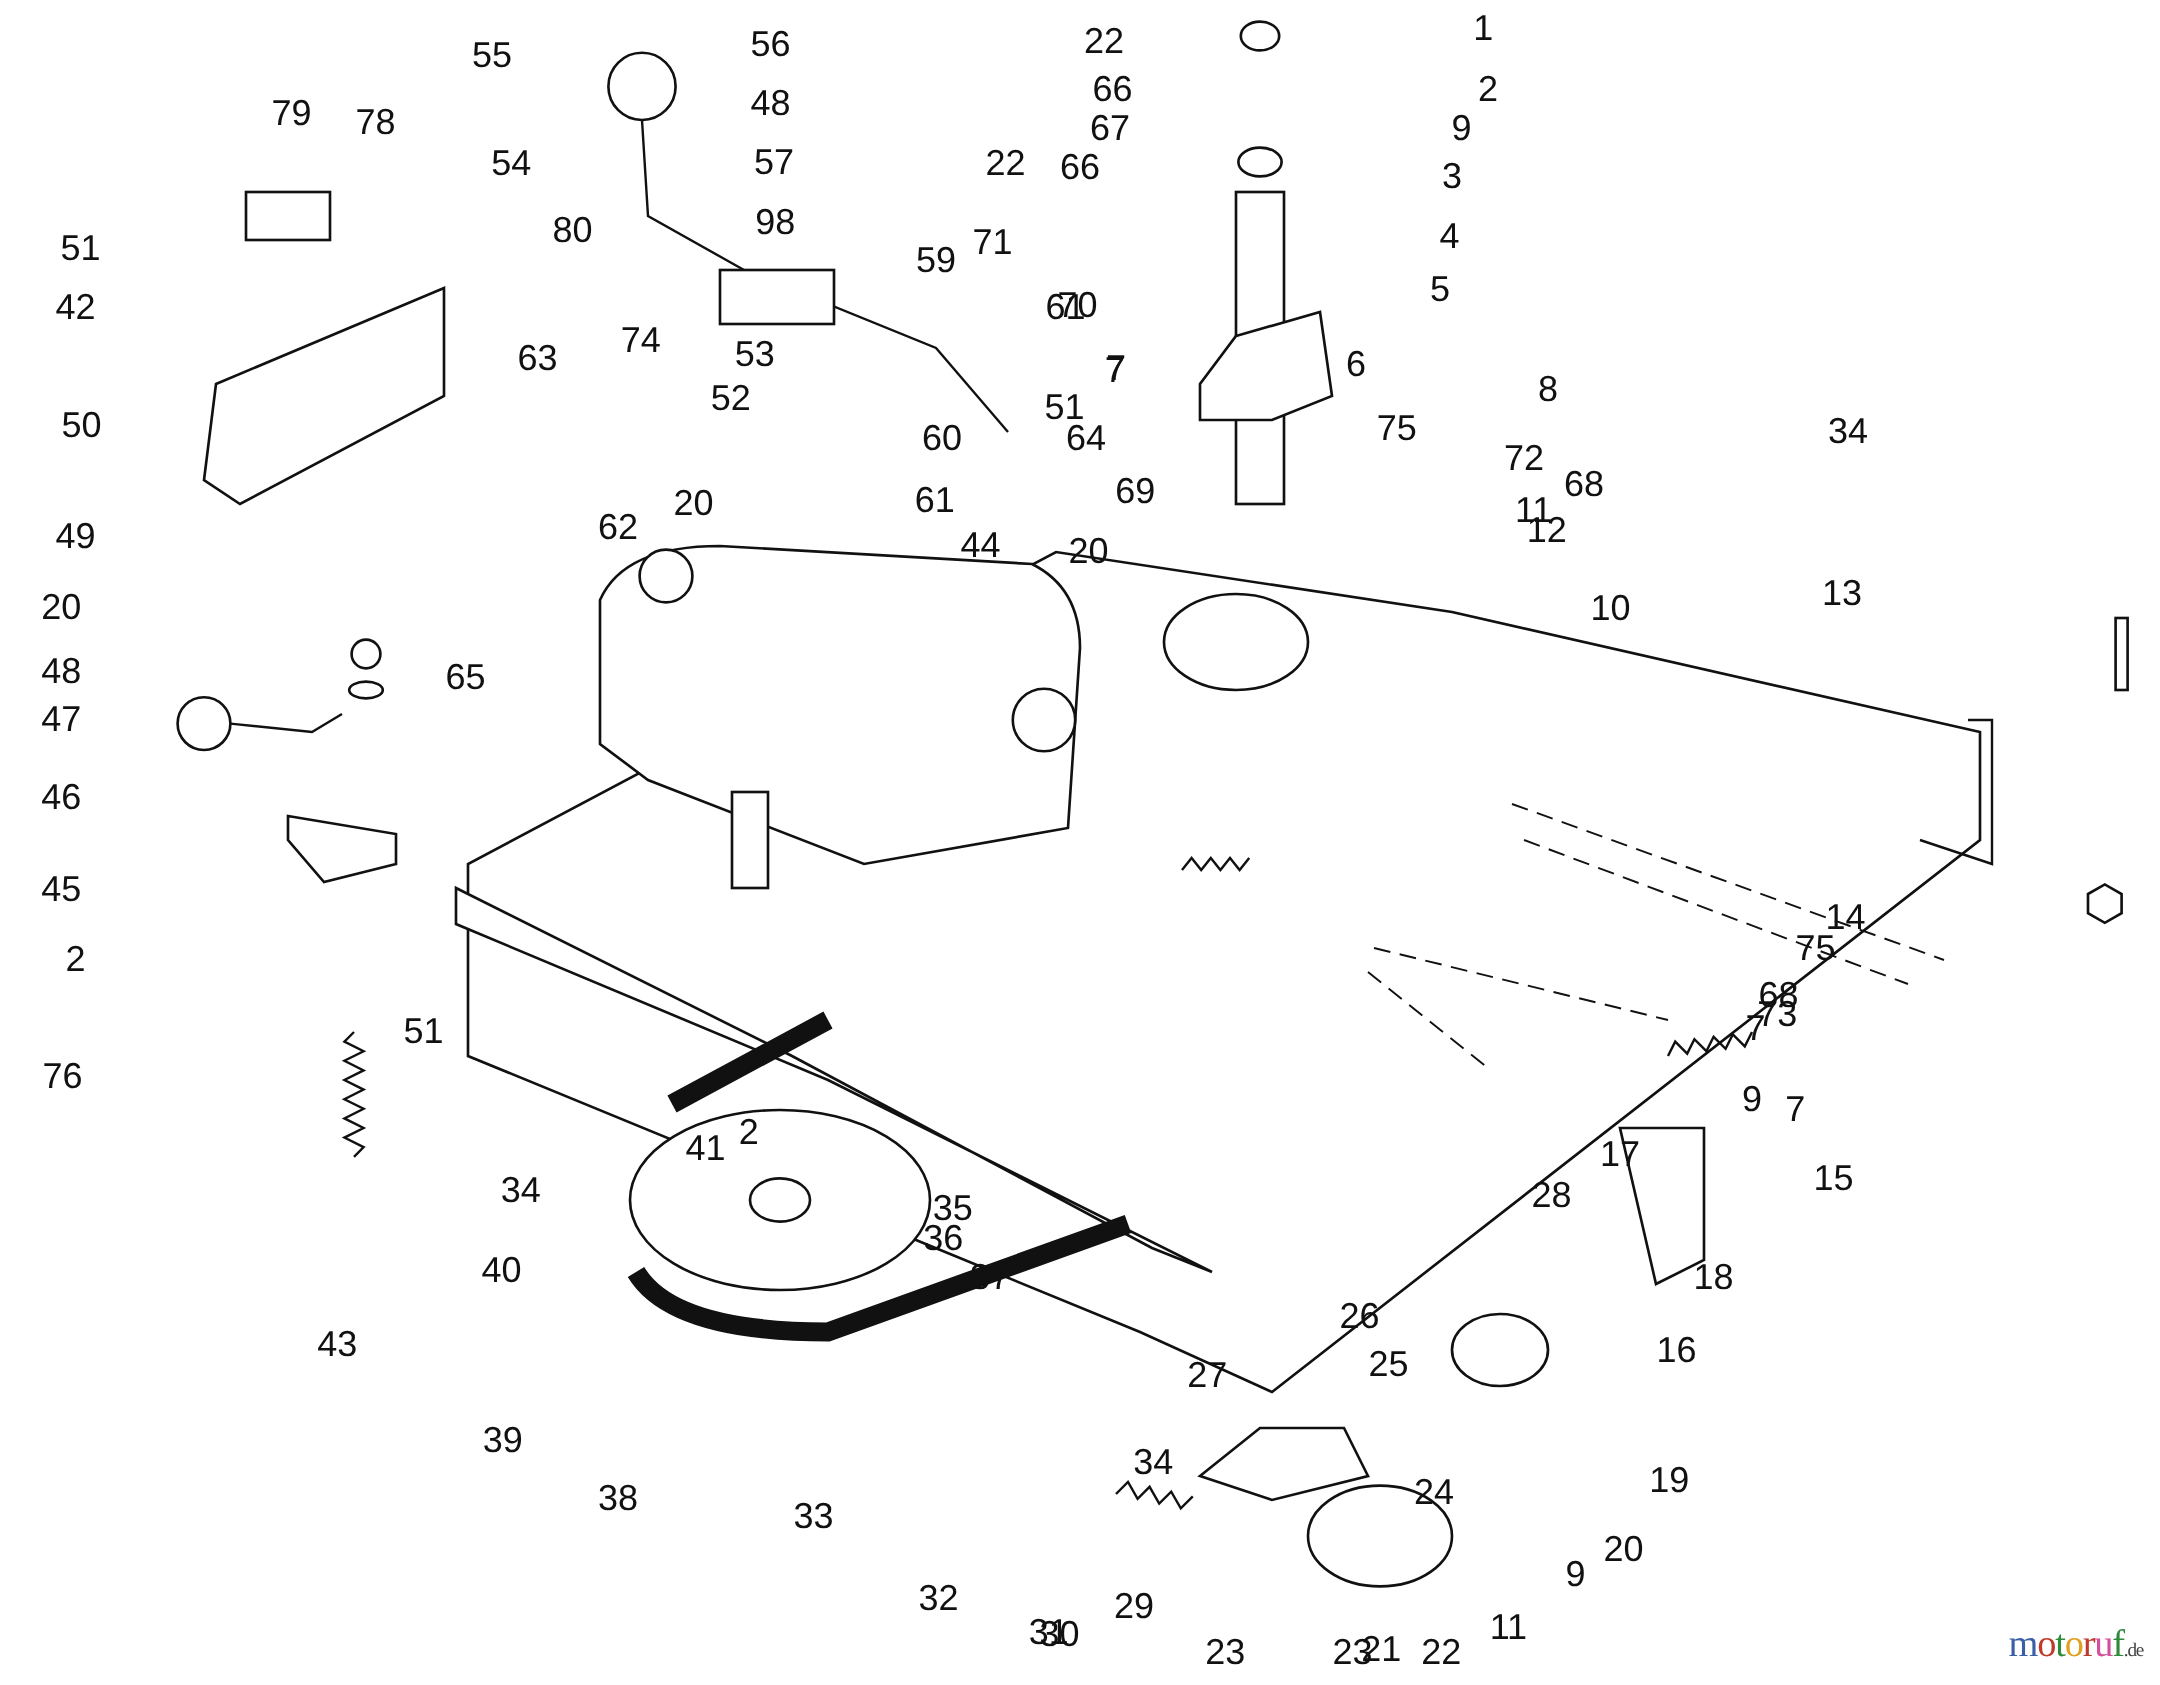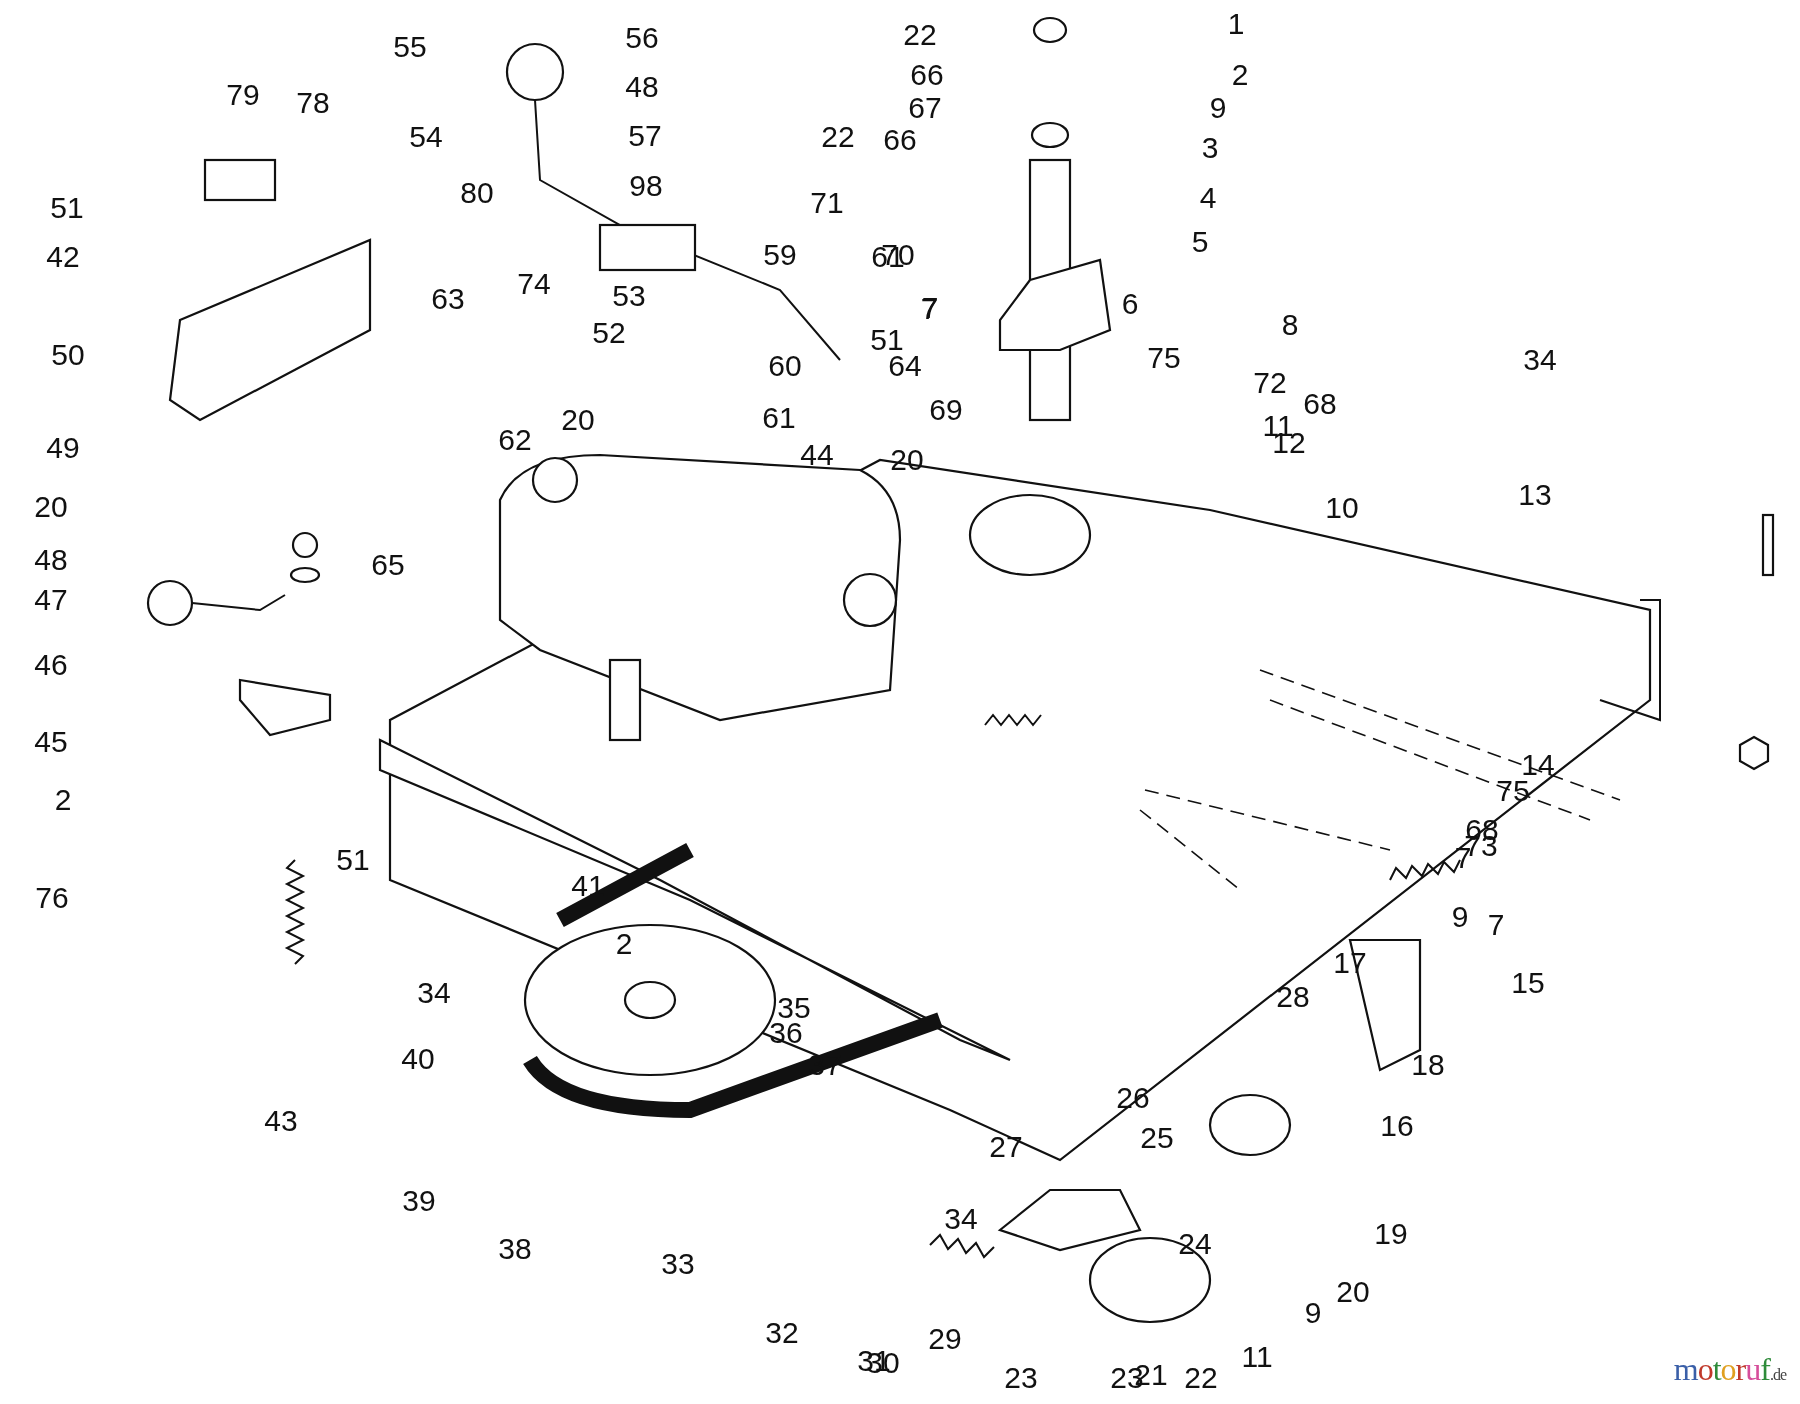--- a/index.html
+++ b/index.html
@@ -84,21 +84,21 @@
       <div class="callout" style="left: 927px; top: 75px;">66</div>
       <div class="callout" style="left: 925px; top: 108px;">67</div>
       <div class="callout" style="left: 900px; top: 140px;">66</div>
       <div class="callout" style="left: 827px; top: 203px;">71</div>
       <div class="callout" style="left: 898px; top: 255px;">70</div>
       <div class="callout" style="left: 642px; top: 38px;">56</div>
       <div class="callout" style="left: 642px; top: 87px;">48</div>
       <div class="callout" style="left: 645px; top: 136px;">57</div>
       <div class="callout" style="left: 838px; top: 137px;">22</div>
       <div class="callout" style="left: 646px; top: 186px;">98</div>
-      <div class="callout" style="left: 780px; top: 218px; margin-top: 37px;">59</div>
+      <div class="callout" style="left: 780px; top: 218px;">59</div>
       <div class="callout" style="left: 888px; top: 257px;">61</div>
       <div class="callout" style="left: 629px; top: 296px;">53</div>
       <div class="callout" style="left: 609px; top: 333px;">52</div>
       <div class="callout" style="left: 785px; top: 366px;">60</div>
       <div class="callout" style="left: 779px; top: 418px;">61</div>
       <div class="callout" style="left: 905px; top: 366px;">64</div>
       <div class="callout" style="left: 887px; top: 340px;">51</div>
       <div class="callout" style="left: 929px; top: 309px;">7</div>
       <div class="callout" style="left: 946px; top: 410px;">69</div>
       <div class="callout" style="left: 410px; top: 47px;">55</div>
@@ -120,21 +120,21 @@
       <div class="callout" style="left: 51px; top: 560px;">48</div>
       <div class="callout" style="left: 51px; top: 600px;">47</div>
       <div class="callout" style="left: 51px; top: 665px;">46</div>
       <div class="callout" style="left: 51px; top: 742px;">45</div>
       <div class="callout" style="left: 388px; top: 565px;">65</div>
       <div class="callout" style="left: 63px; top: 800px;">2</div>
       <div class="callout" style="left: 52px; top: 898px;">76</div>
       <div class="callout" style="left: 353px; top: 860px;">51</div>
       <div class="callout" style="left: 281px; top: 1121px;">43</div>
       <div class="callout" style="left: 434px; top: 993px;">34</div>
-      <div class="callout" style="left: 588px; top: 886px;">41</div>
+      <div class="callout" style="left: 588px; top: 958px;">41</div>
       <div class="callout" style="left: 624px; top: 944px;">2</div>
       <div class="callout" style="left: 794px; top: 1008px;">35</div>
       <div class="callout" style="left: 786px; top: 1033px;">36</div>
       <div class="callout" style="left: 825px; top: 1065px;">37</div>
       <div class="callout" style="left: 418px; top: 1059px;">40</div>
       <div class="callout" style="left: 419px; top: 1201px;">39</div>
       <div class="callout" style="left: 515px; top: 1249px;">38</div>
       <div class="callout" style="left: 678px; top: 1264px;">33</div>
       <div class="callout" style="left: 782px; top: 1333px;">32</div>
       <div class="callout" style="left: 874px; top: 1361px;">31</div>

